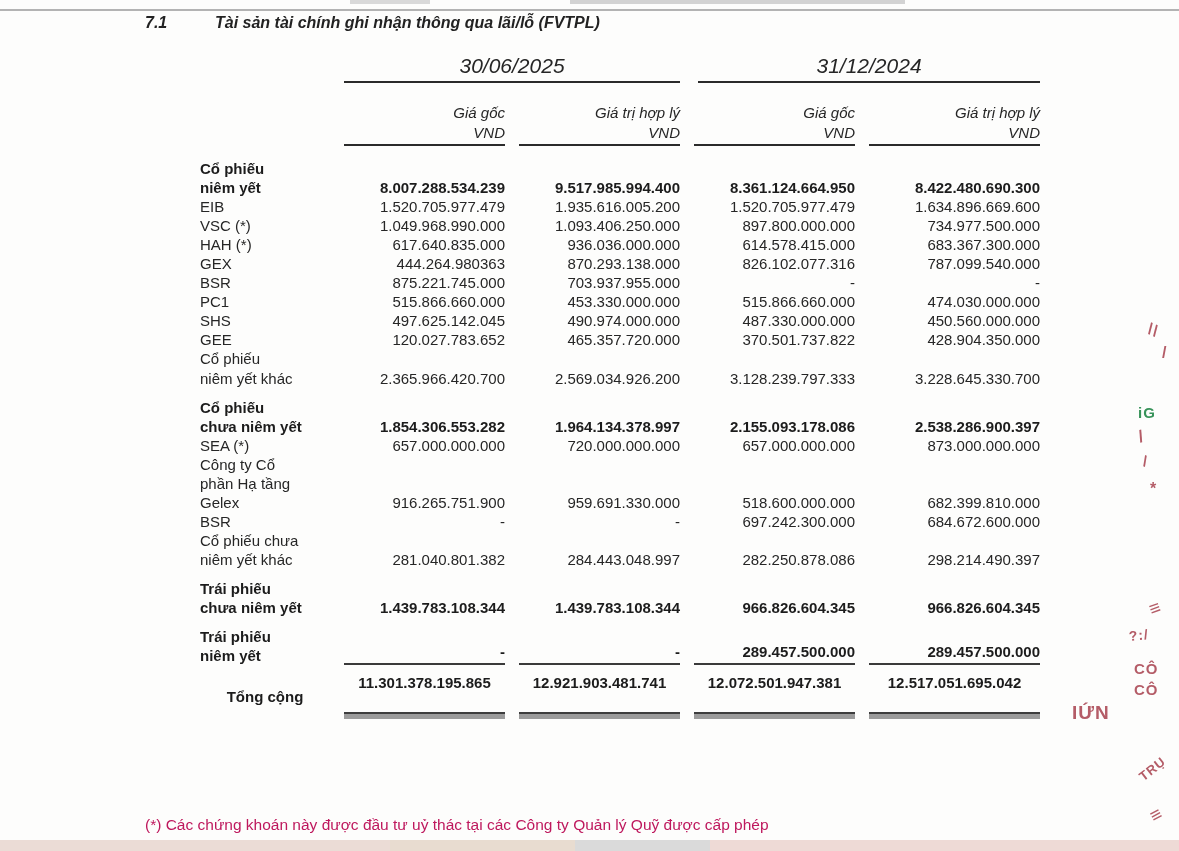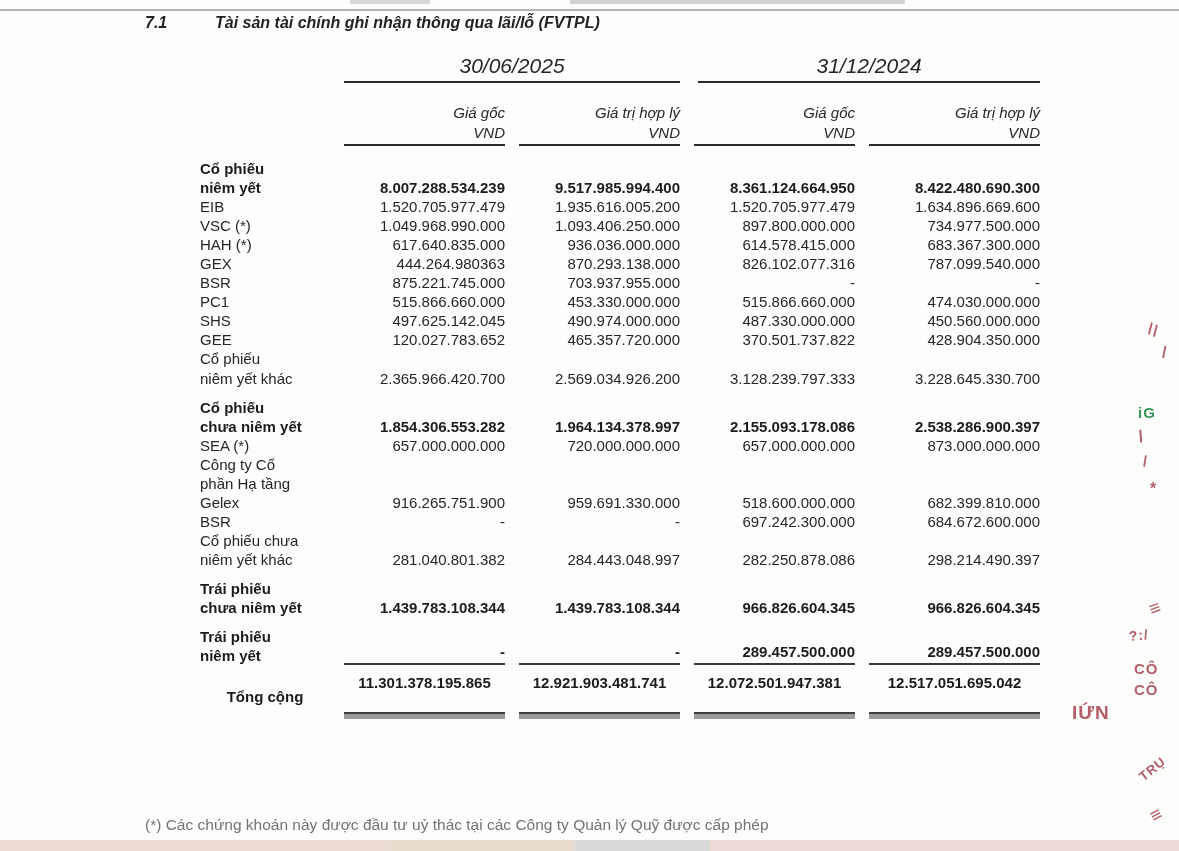--- a/index.html
+++ b/index.html
@@ -53,21 +53,21 @@
 
   
   tr.total td { padding-top:8px;text-align:center; }
   tr.total .num .v {
     font-weight:bold; border-bottom:2.5px solid #3d3d3d;
     box-shadow:0 5px 0 0 #9b9b9b; padding-bottom:20px;
   }
   tr.total .lbl { font-weight:bold; padding-bottom:8px; }
 
   
-  .footnote { position:absolute; left:145px; top:816px; font-size:15.5px; color:#737373; }
+  .footnote { position:absolute; left:145px; top:816px; font-size:15.5px; color:#be185d; }
 
   
   .stamp-frag {
     position:absolute; color:#a8414e; opacity:.85; font-weight:bold;
     letter-spacing:1px; transform-origin:left top; white-space:nowrap;
   }
 </style>
 </head>
 <body>
 

